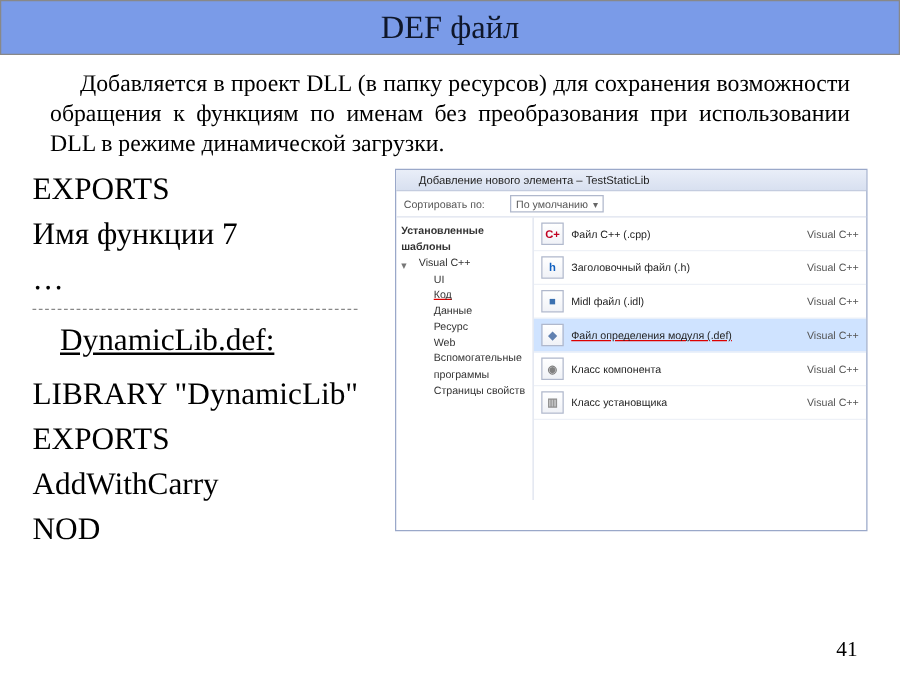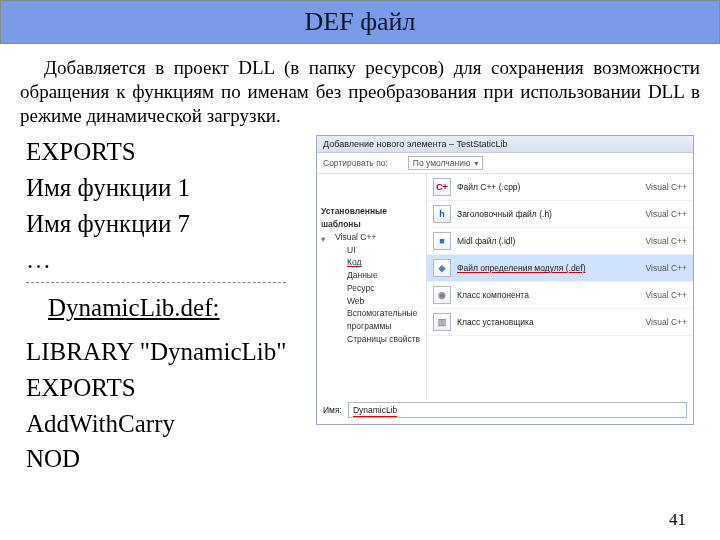--- a/index.html
+++ b/index.html
@@ -17,21 +17,21 @@
     padding: 6px 0;
     text-align: center;
     font-size: 26px;
     color: #0f172a;
     margin-bottom: 12px;
   }
   .paragraph {
     font-size: 19px;
     line-height: 1.25;
     text-align: justify;
-    padding: 0 20px;
+    padding: 0 40px;
     text-indent: 24px;
     margin-bottom: 8px;
   }
   .columns {
     display: flex;
     padding: 0 26px;
     gap: 10px;
   }
   .left-col {
     flex: 0 0 280px;
@@ -55,21 +55,21 @@
     background: #fff;
     font-family: "Segoe UI", Tahoma, sans-serif;
     font-size: 9px;
     color: #222;
     width: 100%;
     height: 290px;
     position: relative;
   }
   .dlg-titlebar {
     background: linear-gradient(#e9eef8,#d8e0f0);
-    padding: 3px 6px;
+    padding: 3px 18px;
     border-bottom: 1px solid #c4ccdf;
   }
   .dlg-sortrow {
     padding: 3px 6px;
     border-bottom: 1px solid #dde2ee;
     display: flex;
     gap: 20px;
     align-items: center;
     font-size: 8.5px;
     color: #555;
@@ -84,21 +84,21 @@
   }
   .dlg-body { display: flex; height: 226px; }
   .dlg-tree {
     width: 110px;
     border-right: 1px solid #dde2ee;
     padding: 4px 4px;
     font-size: 8.5px;
     line-height: 1.5;
     color: #333;
   }
-  .tree-root { font-weight: 600; margin-top: 27px; }
+  .tree-root { font-weight: 600; }
   .tree-item { padding-left: 14px; position: relative; }
   .tree-item.sel { text-decoration: underline; text-decoration-color: #d00; }
   .tri { position:absolute; left:0; top:2px; color:#777; }
   .dlg-list { flex:1; overflow:hidden; }
   .lst-row {
     display: flex;
     align-items: center;
     padding: 4px 6px;
     gap: 6px;
     font-size: 8.5px;
@@ -140,21 +140,20 @@
 </head>
 <body>
 
 <div class="title-bar">DEF файл</div>
 
 <p class="paragraph">Добавляется в проект DLL (в папку ресурсов) для сохранения возможности обращения к функциям по именам без преобразования при использовании DLL в режиме динамической загрузки.</p>
 
 <div class="columns">
   <div class="left-col">
     <div class="line">EXPORTS</div>
-    <div class="line">Имя функции 1</div>
     <div class="line">Имя функции 7</div>
     <div class="line">…</div>
     <hr class="divider">
     <div class="def-title">DynamicLib.def:</div>
     <div class="line">LIBRARY      "DynamicLib"</div>
     <div class="line">EXPORTS</div>
     <div class="line">AddWithCarry</div>
     <div class="line">NOD</div>
   </div>
 
@@ -208,23 +207,17 @@
               <span class="lname">Класс компонента</span>
               <span class="lcat">Visual C++</span>
             </div>
             <div class="lst-row">
               <span class="lst-icon" style="color: rgb(144, 144, 144);">▥</span>
               <span class="lname">Класс установщика</span>
               <span class="lcat">Visual C++</span>
             </div>
           </div>
       </div>
-      <div class="dlg-namebar">
-        <span>Имя:</span>
-        <span class="nameinput">
-          <span class="underl">DynamicLib</span>
-        </span>
-      </div>
     </div>
   </div>
 </div>
 
 <div class="page-num">41</div>
 
 </body></html>

